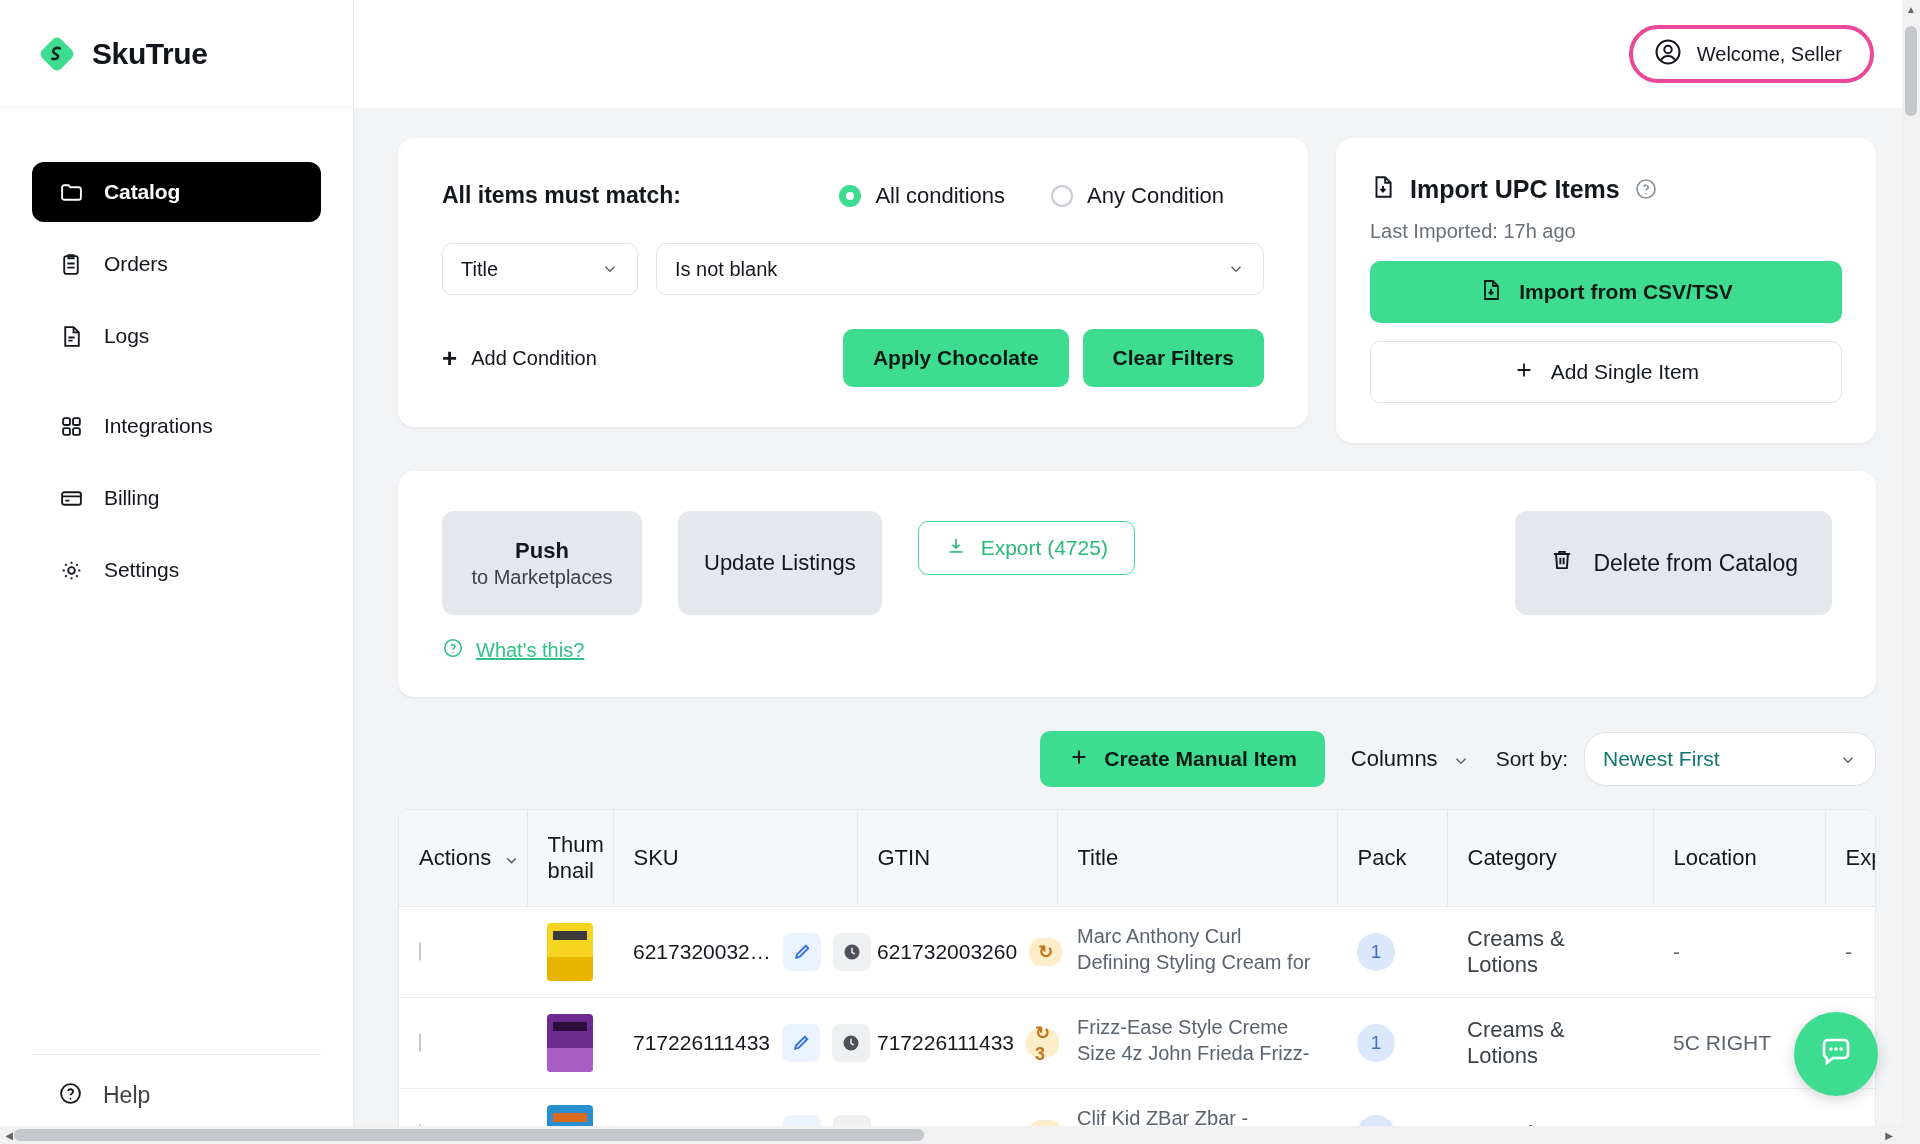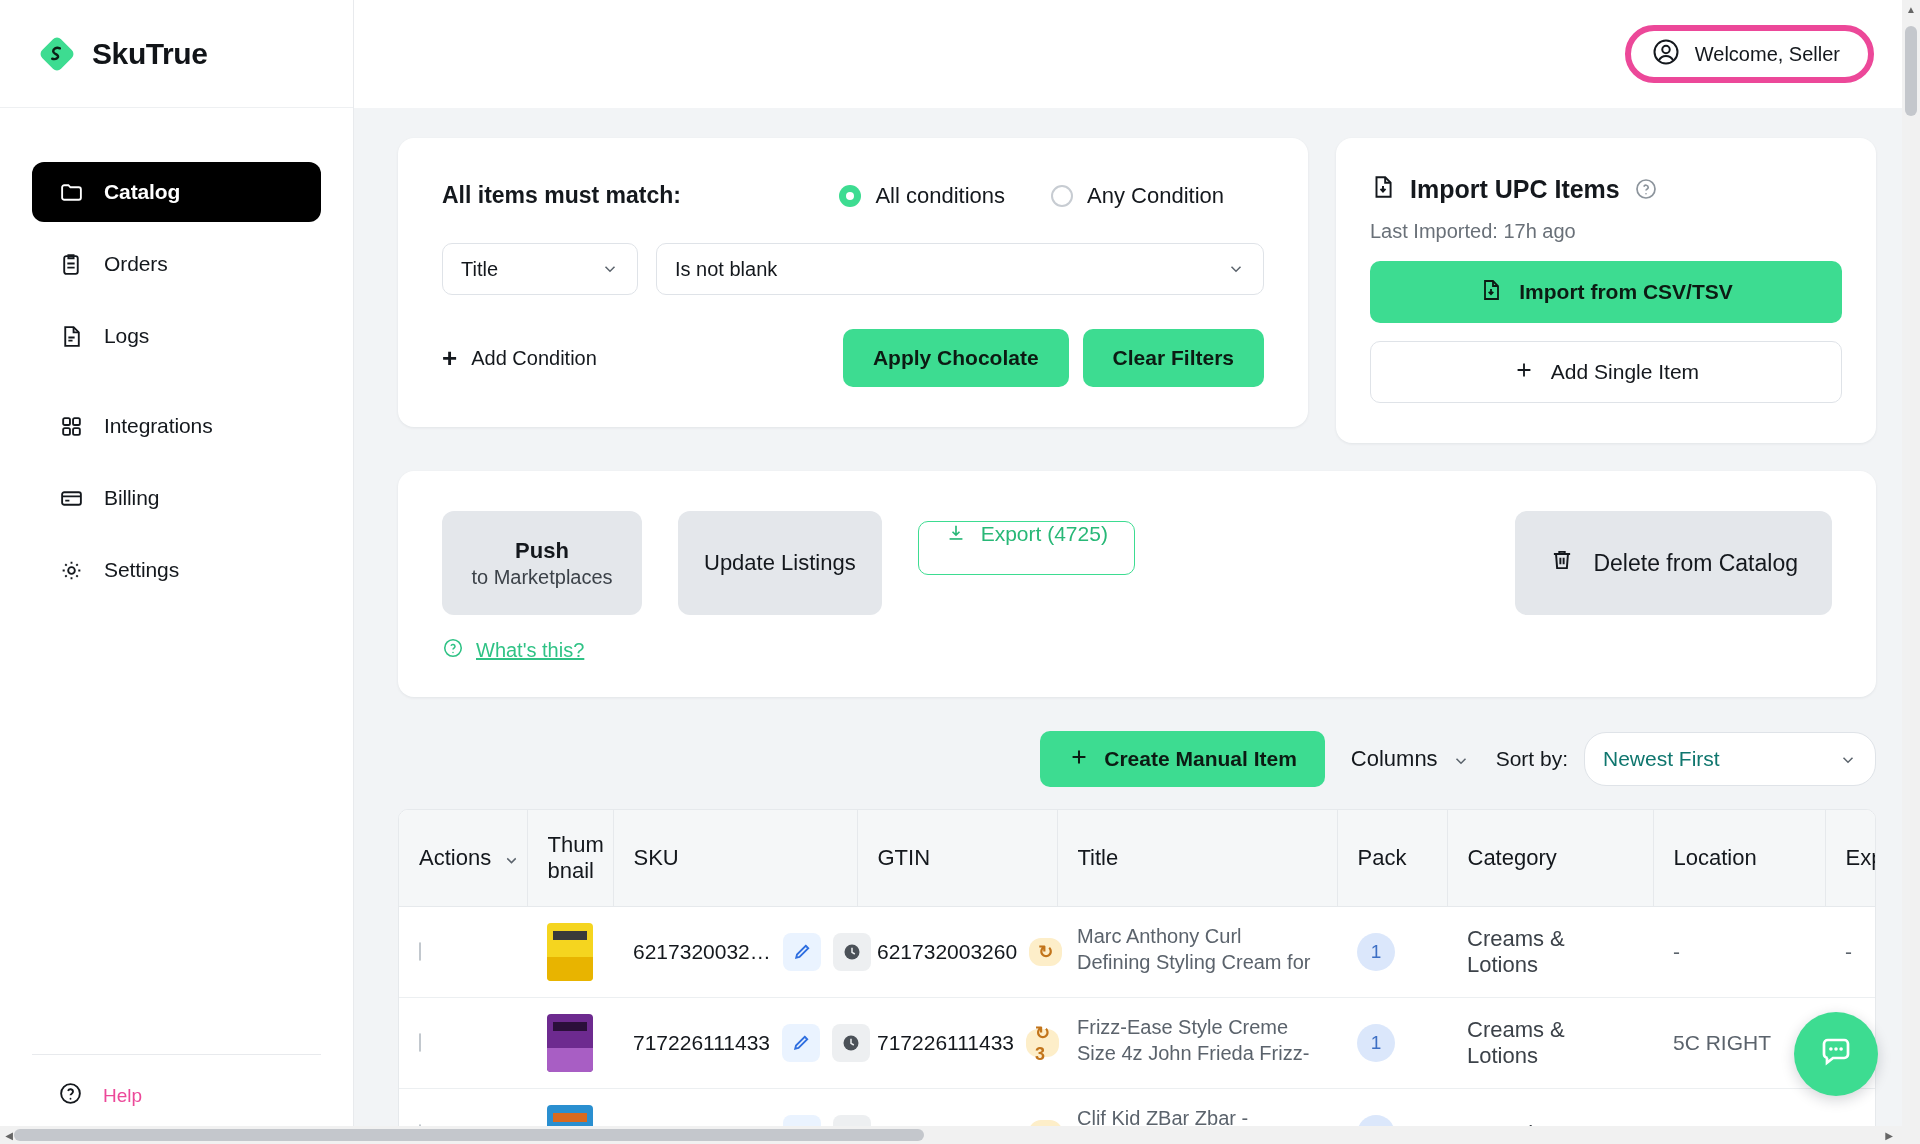--- a/index.html
+++ b/index.html
@@ -32,32 +32,32 @@
   }
   .nav-item .ico { width: 26px; height: 26px; flex: none; display: flex; align-items: center; justify-content: center; }
   .nav-item .lbl { font-size: 21px; font-weight: 500; letter-spacing: -0.1px; }
   .nav-item.active { background: #000000; }
   .nav-item.active .lbl { color: #ffffff; font-weight: 600; }
   .nav-item.active .ico svg { stroke: #ffffff; }
   .nav-gap { height: 18px; }
 
   .help-wrap { border-top: 1px solid #e8eaed; margin: 0 32px; padding: 26px 0 34px 26px; }
   .help-row { display: flex; align-items: center; gap: 20px; cursor: pointer; }
-  .help-row .lbl { font-size: 19px; font-weight: 500; color: #ec4899; }
+  .help-row .lbl { font-size: 23px; font-weight: 500; color: #404040; }
 
   
   .main { flex: 1; height: 1144px; display: flex; flex-direction: column; background: #f2f4f6; min-width: 0; }
   .topbar {
     height: 108px; background: #ffffff; display: flex; align-items: center;
     justify-content: flex-end; padding-right: 46px; flex: none;
   }
   .welcome-pill {
     display: flex; align-items: center; gap: 14px;
     height: 58px; padding: 0 28px 0 20px;
-    border: 6px solid #ec4899; border-radius: 30px; background: #fff;
+    border: 4px solid #ec4899; border-radius: 30px; background: #fff;
     font-size: 20px; color: #14181d; cursor: pointer;
   }
 
   .content {
     flex: 1; overflow: hidden; position: relative;
     padding: 30px 44px 0 44px;
   }
 
   .card { background: #ffffff; border-radius: 16px; box-shadow: 0 1px 3px rgba(16,24,40,.07); }
 
@@ -114,21 +114,21 @@
     background: #e4e7eb; border: none; border-radius: 12px; color: #14181d;
     height: 104px; min-width: 200px; padding: 0 26px; cursor: pointer;
     font-family: inherit; display: flex; flex-direction: column;
     align-items: center; justify-content: center; gap: 2px;
   }
   .big-btn .l1 { font-size: 22px; font-weight: 700; }
   .big-btn .l2 { font-size: 20px; font-weight: 400; color: #3c4249; }
   .big-btn.single .l1 { font-size: 22px; font-weight: 500; }
   .export-btn {
     border: 1px solid #3ddc91; color: #28b877; background: #fff; border-radius: 10px;
-    height: 54px; padding: 0 26px; display: flex; gap: 14px;
+    height: 54px; padding: 0 26px; display: flex; align-items: center; gap: 14px;
     font-size: 21px; cursor: pointer; font-family: inherit; margin-top: 10px;
   }
   .whats { display: flex; align-items: center; gap: 12px; margin-top: 22px; }
   .whats a { color: #2fc285; font-size: 20px; text-decoration: underline; cursor: pointer; }
   .del-btn {
     margin-left: auto; background: #e4e7eb; border: none; border-radius: 12px;
     height: 104px; padding: 0 34px; display: flex; align-items: center; gap: 18px;
     font-size: 23px; color: #14181d; cursor: pointer; font-family: inherit;
   }
   .left-tools { display: flex; gap: 36px; align-items: flex-start; }

